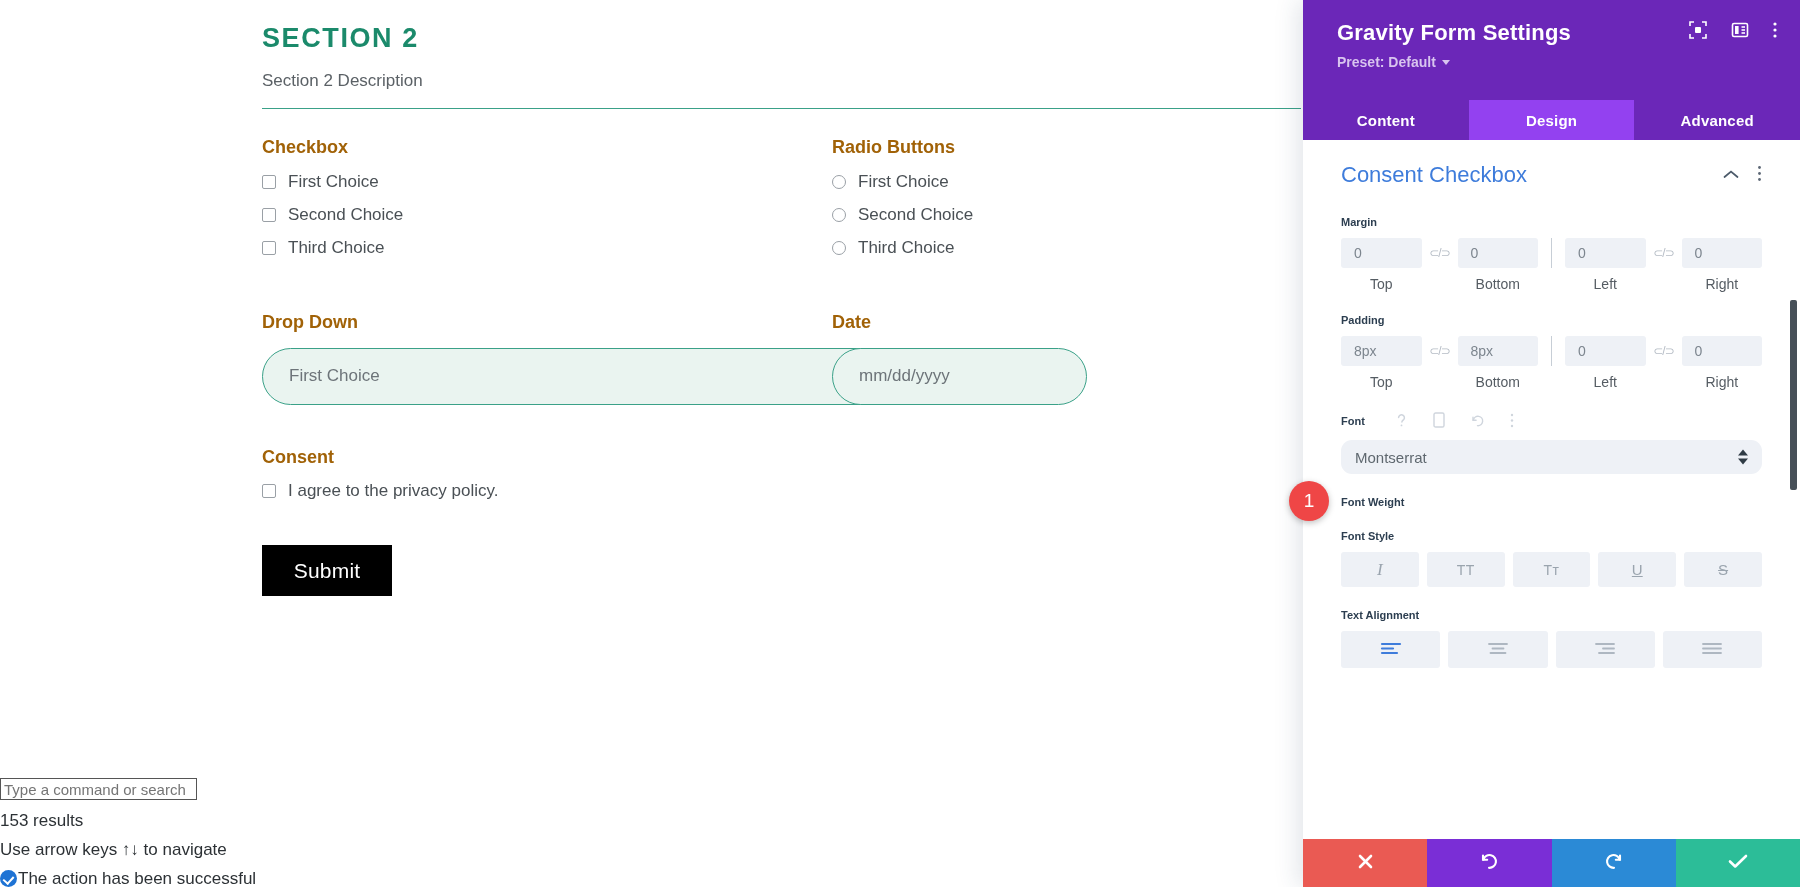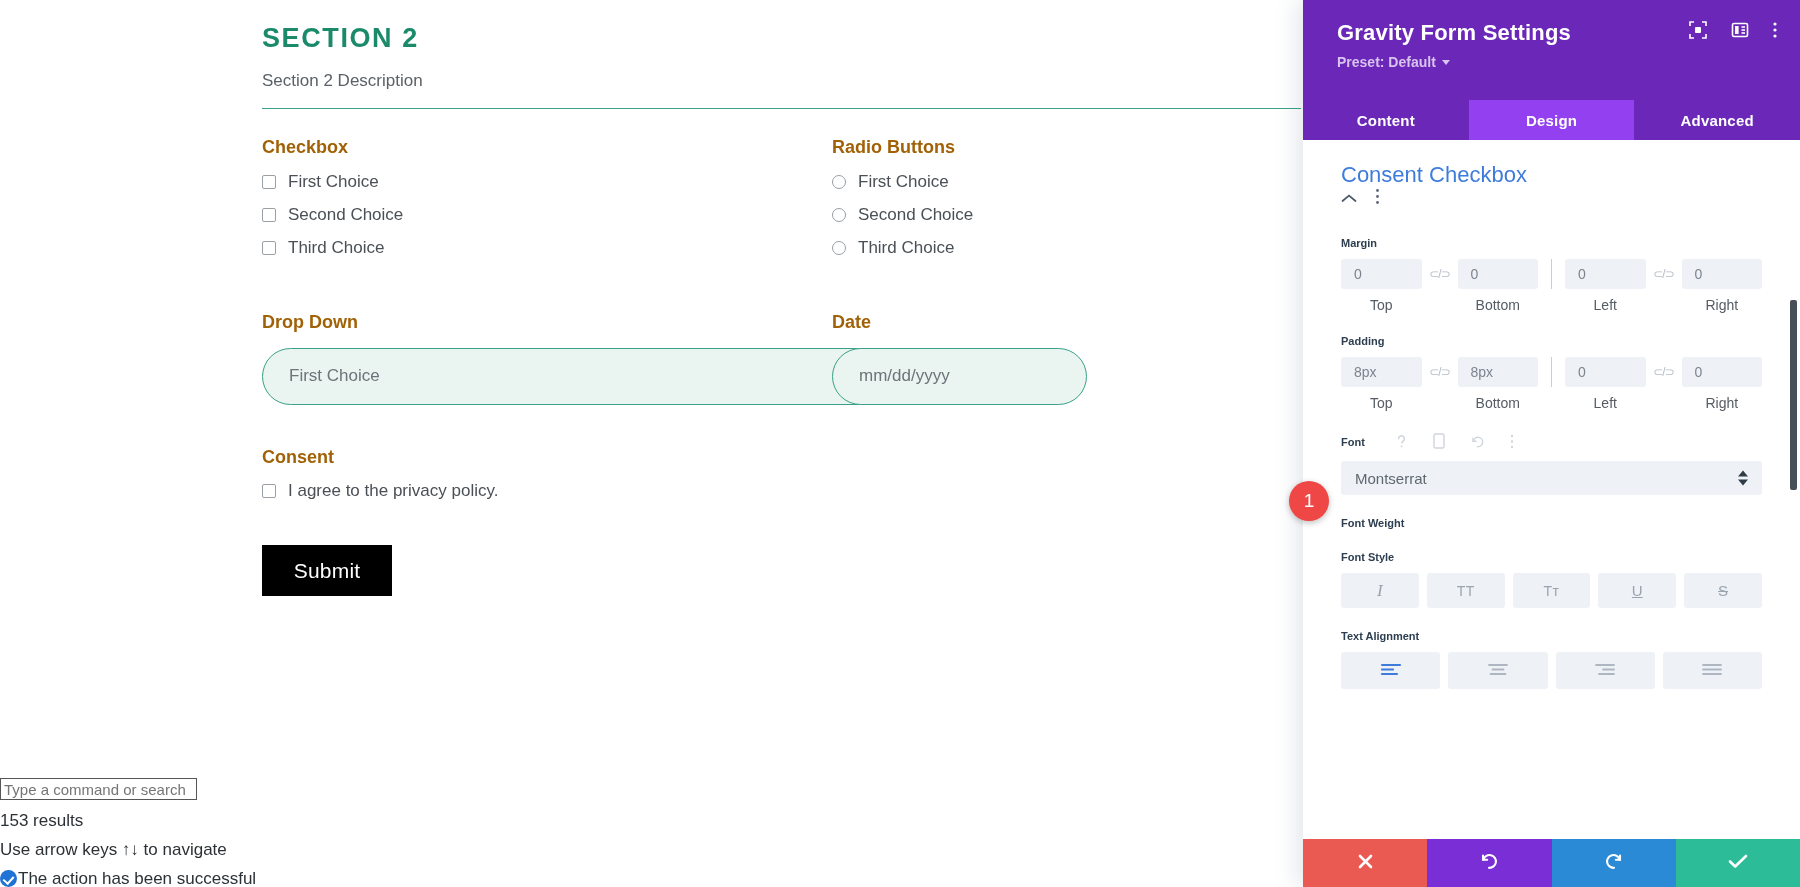--- a/index.html
+++ b/index.html
@@ -148,23 +148,22 @@
     color: #fff; font-size: 15px; font-weight: bold; cursor: pointer;
     letter-spacing: .2px;
   }
   .tab.active { background: #9341f0; }
 
   .panel-body {
     position: absolute; left: 0; top: 140px; right: 0; bottom: 60px;
     background: #fff; overflow: hidden; padding: 0 38px;
   }
   .section-head {
-    display: flex; justify-content: space-between;
+    display: flex; align-items: center; justify-content: space-between;
     padding: 22px 0 6px 0;
-    flex-direction: column;
   }
   .section-head h3 {
     margin: 0; color: #3e7cdb; font-size: 22px; font-weight: normal;
     line-height: 1.2;
   }
   .section-head-icons { display: flex; align-items: center; gap: 18px; }
 
   .ctrl-label {
     font-size: 11px; font-weight: bold; color: #2c3e50;
     margin: 22px 0 10px 0; display: flex; align-items: center;
@@ -186,21 +185,21 @@
   .sp-divider { width: 1px; background: #c7ced6; margin: 0 13px; flex: none; }
   .sp-captions { display: flex; margin-top: 8px; }
   .sp-cap-group { flex: 1; display: flex; }
   .sp-cap {
     flex: 1; text-align: center; font-size: 14px; color: #555c63;
   }
   .sp-cap-spacer { width: 36px; flex: none; }
   .sp-cap-divider { width: 27px; flex: none; }
 
   .select-ctl {
-    height: 34px; background: #eef1f6; border: none; border-radius: 3px;
+    height: 34px; background: #eef1f6; border: none; border-radius: 11px;
     display: flex; align-items: center; padding: 0 14px;
     font-size: 15px; color: #5f686f; position: relative;
   }
   .select-ctl .arrows {
     position: absolute; right: 14px; top: 50%; transform: translateY(-50%);
     display: flex; flex-direction: column; gap: 3px;
   }
   .select-ctl .arrows i {
     display: block; width: 0; height: 0;
     border-left: 5px solid transparent; border-right: 5px solid transparent;

